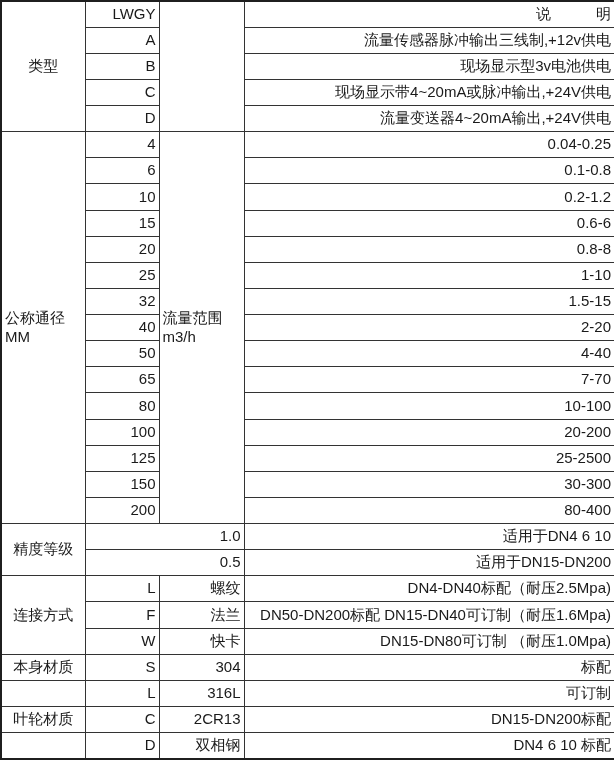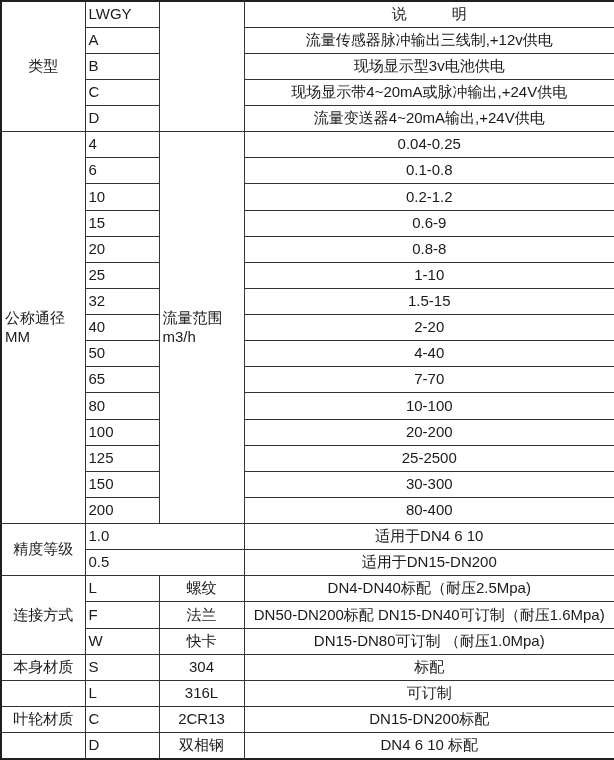--- a/index.html
+++ b/index.html
@@ -15,22 +15,22 @@
     color: #1a1a1a;
     border: 2px solid #1f1f1f;
   }
   td {
     border: 1px solid #333333;
     height: 26px;
     padding: 1px 3px;
     overflow: hidden;
     line-height: 1.25;
   }
-  td.c { text-align: left; }
-  td.l { text-align: center; white-space: nowrap; margin-left: 24px; }
+  td.c { text-align: right; }
+  td.l { text-align: right; white-space: nowrap; margin-left: 24px; }
   td.sec { text-align: center; margin-top: 48px; }
   .two-line div { text-align: left; }
 </style>
 </head>
 <body>
 
 <div class="wrap">
 <table class="spec">
   <colgroup>
     <col style="width:84px">
@@ -78,21 +78,21 @@
   <tr>
     <td class="c">6</td>
     <td class="l">0.1-0.8</td>
   </tr>
   <tr>
     <td class="c">10</td>
     <td class="l">0.2-1.2</td>
   </tr>
   <tr>
     <td class="c">15</td>
-    <td class="l">0.6-9</td>
+    <td class="l">0.6-6</td>
   </tr>
   <tr>
     <td class="c">20</td>
     <td class="l">0.8-8</td>
   </tr>
   <tr>
     <td class="c">25</td>
     <td class="l">1-10</td>
   </tr>
   <tr>

